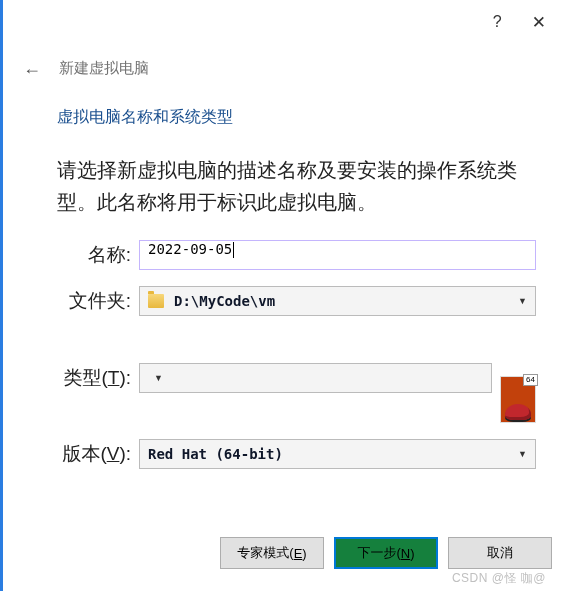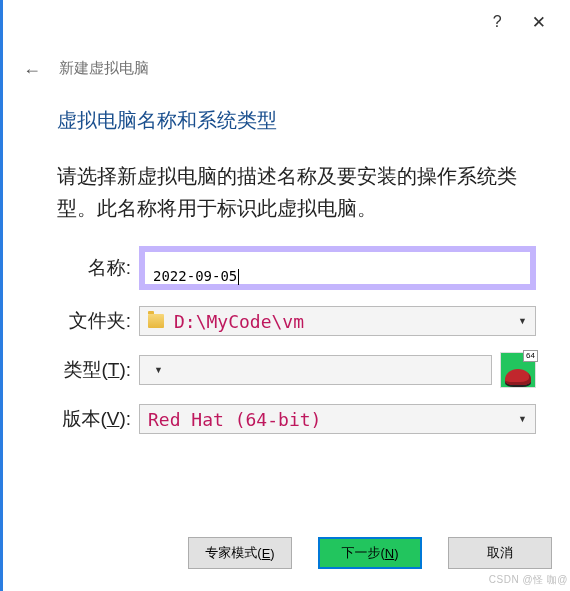--- a/index.html
+++ b/index.html
@@ -25,21 +25,21 @@
     .header {
       display: flex;
       align-items: center;
       gap: 18px;
       padding: 14px 20px 18px 20px;
     }
     .back-arrow { font-size: 18px; color: #555; }
     .header-title { font-size: 15px; color: #737373; }
     .content { padding: 10px 34px 0 54px; }
     .heading {
-      font-size: 20px;
+      font-size: 16px;
       color: #1a4f8e;
       font-weight: 400;
       margin-bottom: 26px;
     }
     .description {
       font-size: 20px;
       color: #222;
       line-height: 1.6;
       margin-bottom: 22px;
     }
@@ -57,22 +57,22 @@
     }
     .form-control-wrap {
       flex: 1;
       display: flex;
       align-items: center;
       gap: 8px;
     }
     .text-input {
       flex: 1;
       height: 30px;
-      border: 6px solid #c4b5fd;
-      padding: 16px 8px;
+      border: 1px solid #c4b5fd;
+      padding: 0 8px;
       font-family: "Consolas", monospace;
       font-size: 14px;
       outline: none;
       background: #fff;
     }
     .combo {
       flex: 1;
       height: 30px;
       border: 1px solid #bbb;
       background: #f4f4f4;
@@ -87,34 +87,36 @@
       border-radius: 1px;
       margin-right: 10px;
       position: relative;
     }
     .combo .folder-icon::before {
       content:""; position:absolute; top:-3px; left:0;
       width:6px; height:3px; background:#e8b83e; border-radius:1px 1px 0 0;
     }
     .combo-text {
       font-family: "Consolas", monospace;
-      font-size: 18px;
-      color: #be185d;
-      flex: 1;
+      font-size: 14px;
+      color: #0f172a;
+      flex: 1;
+      font-weight: bold;
     }
     .combo-arrow {
       font-size: 9px;
       color: #333;
       padding-left: 6px;
     }
     .os-badge {
-      width: 36px; height: 36px;
-      position: relative;
-      background: #22c55e;
+      width: 36px; height: 47px;
+      position: relative;
+      background: #c2410c;
       border: 1px solid #ddd;
+      margin-top: 44px;
     }
     .os-badge .num {
       position:absolute; top:-3px; right:-3px;
       background:#fff; border:1px solid #999;
       font-size:8px; padding:0 2px; line-height:10px;
     }
     .os-badge .hat {
       position:absolute; bottom:2px; left:4px;
       width:26px; height:16px;
       background: #c1272d;
@@ -122,40 +124,40 @@
       box-shadow: inset -2px -3px 0 #8e1a20, 0 2px 0 #222;
     }
     .underline { text-decoration: underline; }
     .button-bar {
       position: absolute;
       bottom: 22px;
       left: 0; right: 0;
       padding: 0 18px;
       display: flex;
       justify-content: flex-end;
-      gap: 26px;
+      gap: 10px;
     }
     .btn {
       min-width: 104px;
       height: 32px;
       border: 1px solid #adadad;
       background: #e1e1e1;
       font-size: 13px;
       font-family: inherit;
       display:flex;align-items:center;justify-content:center;
       cursor: default;
     }
     .btn.primary {
       border: 2px solid #0078d7;
-      background: #22c55e;
+      background: #15803d;
     }
     .watermark {
       position: absolute;
-      bottom: 4px; right: 2px;
-      font-size: 10px;
+      bottom: 4px; right: 24px;
+      font-size: 12px;
       color: #c0c0c0;
       letter-spacing: 0.5px;
     }
     .cursor-caret {
       display:inline-block;
       width:1px; height:16px;
       background:#000;
       vertical-align:middle;
       margin-left:1px;
     }

